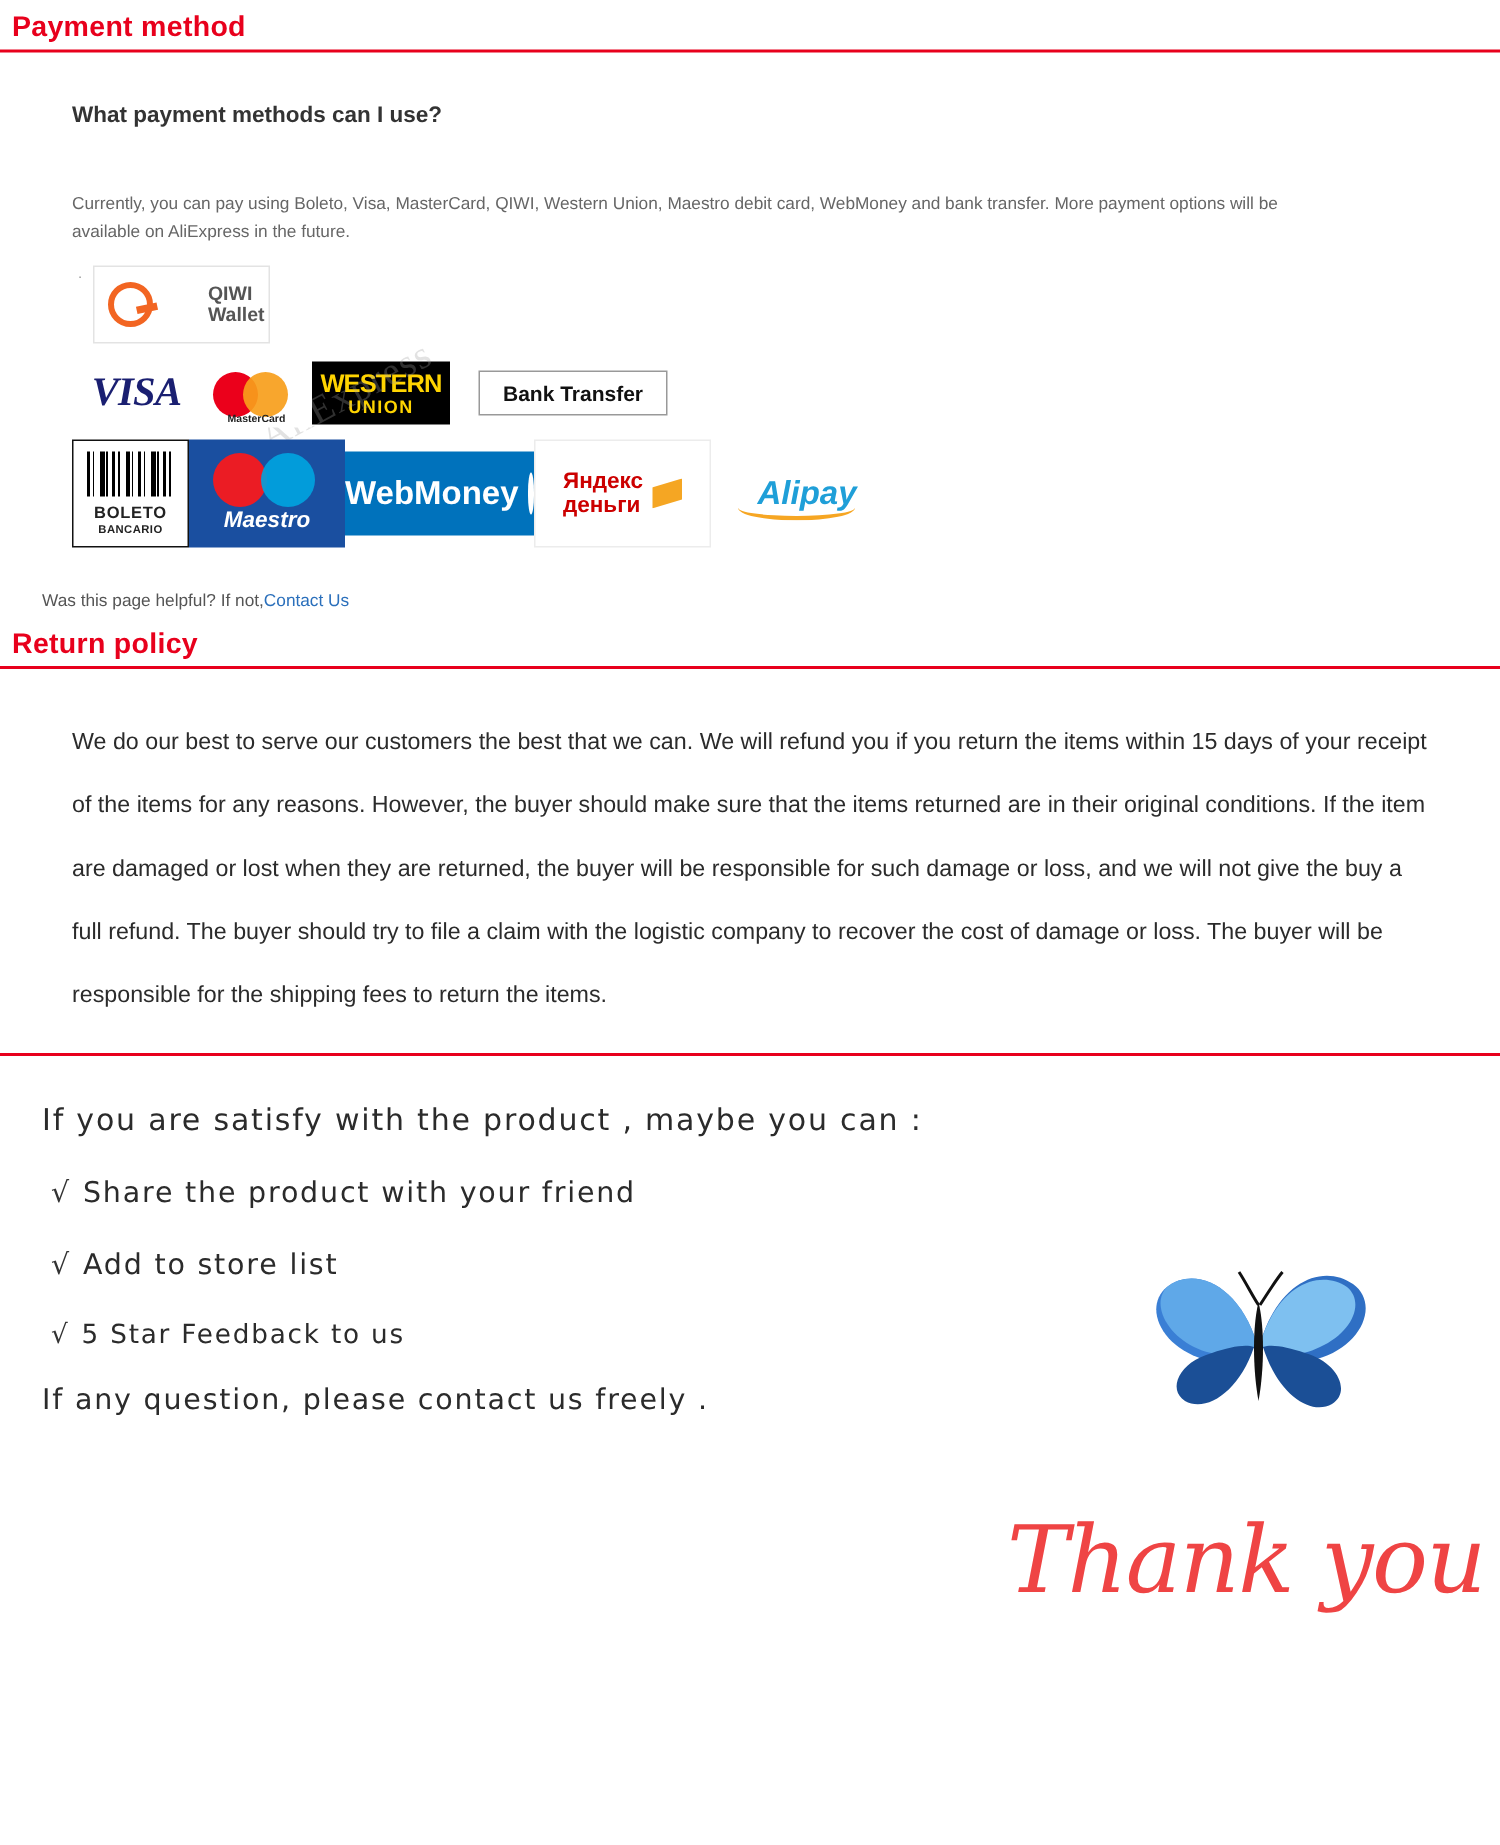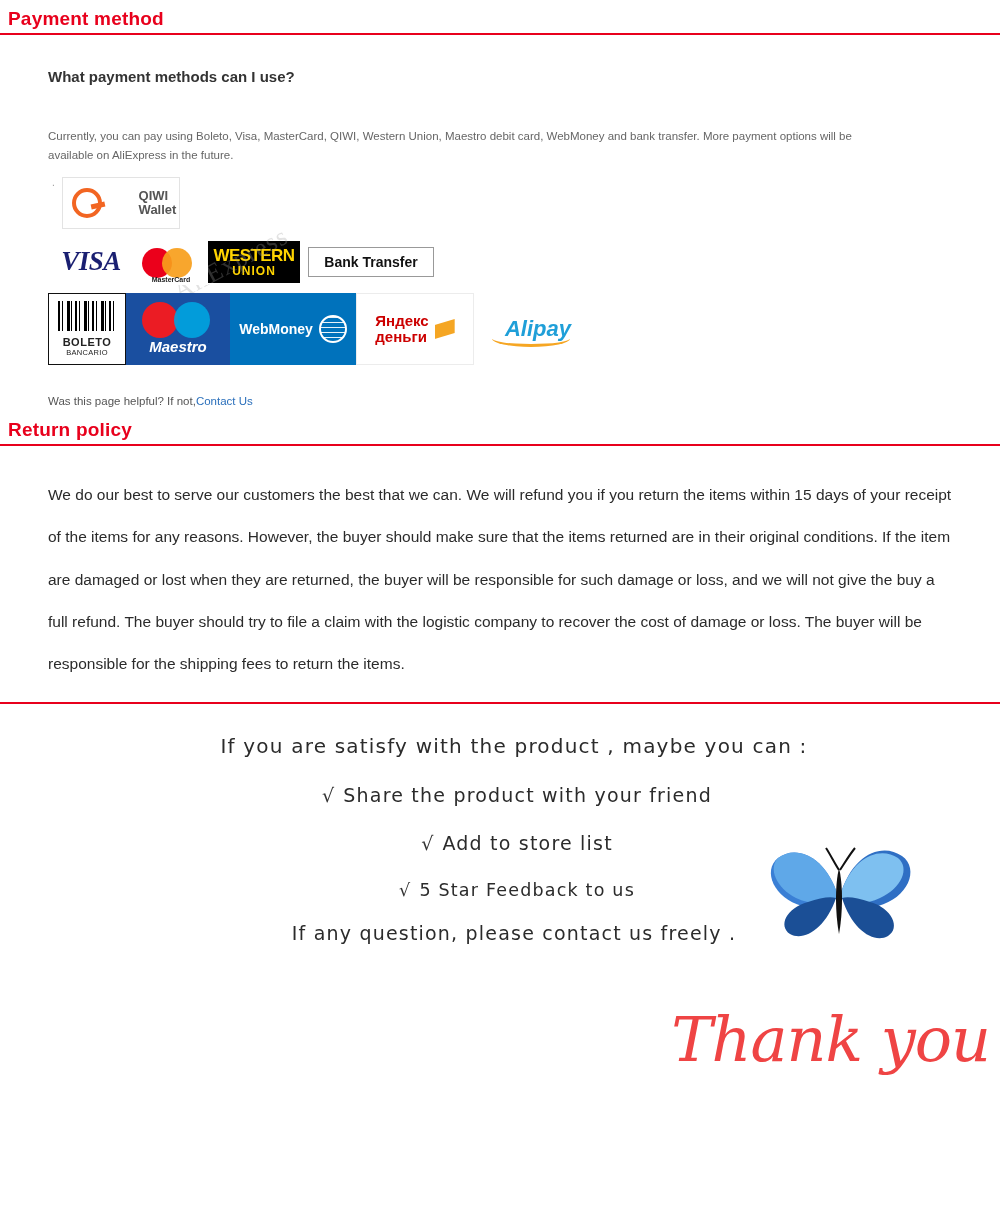--- a/index.html
+++ b/index.html
@@ -117,58 +117,58 @@
     display: flex; flex-direction: column; align-items: center; justify-content: center;
     font-weight: bold; line-height: 1;
   }
   .wu .l1 { font-size: 17px; letter-spacing: -0.6px; }
   .wu .l2 { font-size: 12px; letter-spacing: 1px; margin-top: 1px; }
   
   .bt {
     width: 126px; height: 30px; border: 1px solid #999; background: #fff;
     display: flex; align-items: center; justify-content: center;
     font-size: 14px; font-weight: bold; color: #111;
-    margin-left: 8px;
+    margin-left: 19px;
   }
 
   
   .boleto {
     width: 78px; height: 72px; border: 1px solid #111; background: #fff;
     display: flex; flex-direction: column; align-items: center; justify-content: center;
   }
   .barcode {
     width: 58px; height: 30px;
     background: repeating-linear-gradient(to right,
       #000 0 2px, #fff 2px 4px, #000 4px 5px, #fff 5px 9px,
       #000 9px 12px, #fff 12px 13px, #000 13px 14px, #fff 14px 17px);
     margin-bottom: 5px;
   }
   .boleto .t1 { font-size: 11px; font-weight: bold; letter-spacing: .5px; }
-  .boleto .t2 { font-size: 7.5px; font-weight: normal; letter-spacing: .3px; }
+  .boleto .t2 { font-size: 7.5px; font-weight: bold; letter-spacing: .3px; }
 
   
   .maestro {
     width: 104px; height: 72px; background: #1a4fa0; position: relative;
     display: flex; align-items: center; justify-content: center;
   }
   .maestro .mcirc1, .maestro .mcirc2 {
     position: absolute; top: 9px; width: 36px; height: 36px; border-radius: 50%;
   }
   .maestro .mcirc1 { left: 16px; background: #eb1c24; }
   .maestro .mcirc2 { left: 48px; background: #00a4e0; opacity: .9; }
   .maestro .mlabel {
     position: absolute; bottom: 10px; left: 0; width: 100%; text-align: center;
     color: #fff; font-size: 15px; font-weight: bold; font-style: italic; z-index: 3;
   }
 
   
   .webmoney {
-    width: 126px; height: 72px; background: #0072bc;
-    display: flex; align-items: center; justify-content: center;
-    color: #fff; font-size: 14px; font-weight: bold;
+    width: 126px; height: 56px; background: #0072bc;
+    display: flex; align-items: center; justify-content: center;
+    color: #fff; font-size: 22px; font-weight: bold;
   }
   .wm-globe {
     width: 28px; height: 28px; border-radius: 50%;
     background: #0072bc; border: 2px solid #fff; margin-left: 6px;
     position: relative;
     background-image: repeating-linear-gradient(to bottom, rgba(255,255,255,.9) 0 1px, transparent 1px 5px);
   }
 
   
   .yandex {
@@ -198,42 +198,41 @@
 
   .watermark {
     position: absolute; left: 120px; top: 72px;
     font-size: 26px; color: rgba(160,160,160,.30);
     transform: rotate(-28deg); pointer-events: none;
     font-family: "Liberation Serif", serif; letter-spacing: 1px;
   }
   .tiny-dot { position: absolute; font-size: 10px; color: #999; }
 
   .helpful {
-    font-size: 11.5px; color: #555; margin: 30px 0 0 48px;
+    font-size: 11.5px; color: #555; margin: 30px 0 0 28px;
   }
   .helpful a { color: #2a6fbb; text-decoration: none; }
 
   
   #return-section { margin-top: 12px; }
   .return-body {
     margin: 28px 48px 0 48px;
     font-size: 15.5px;
     color: #2b2b2b;
     line-height: 2.73;
     width: 905px;
   }
 
   
   #satisfaction-section { margin-top: 16px; }
   .sat-wrap { position: relative; height: 372px; }
   .hand {
     font-family: "DejaVu Sans", sans-serif;
     color: #2b2b2b;
     letter-spacing: 1.2px;
-    text-align: center;
   }
   .sat-title { font-size: 20px; margin: 30px 0 0 28px; }
   .sat-item { font-size: 19px; margin: 26px 0 0 34px; }
   .sat-item .tick { margin-right: 8px; color: #333; }
   .sat-item.small { font-size: 17.5px; }
 
   .stars-table {
     margin: 10px 0 0 64px;
     border-collapse: collapse;
   }

